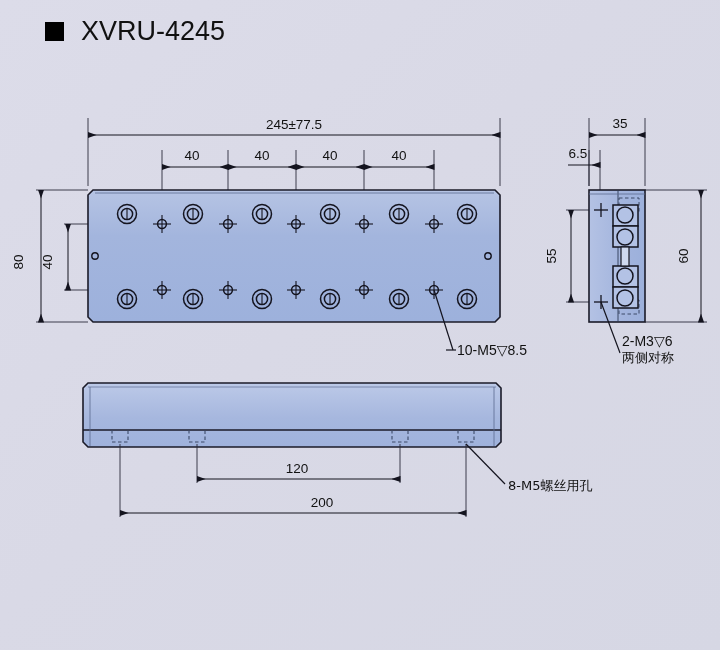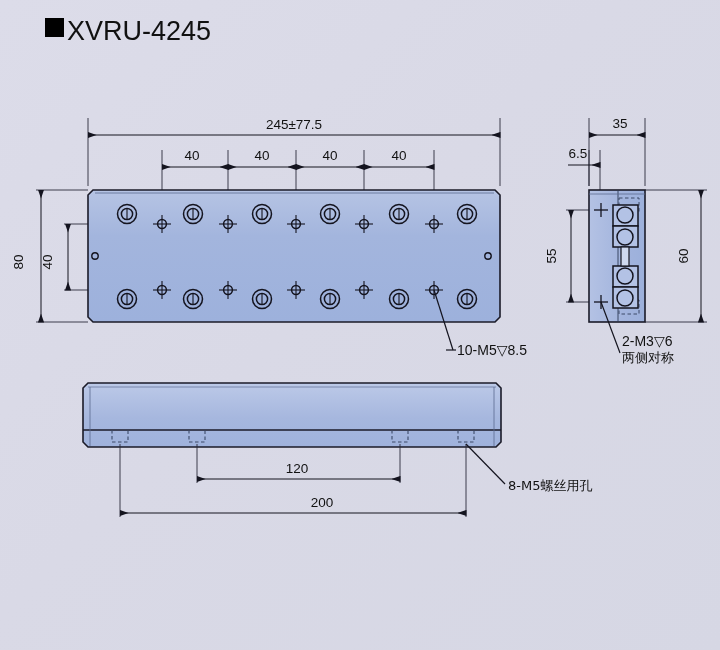--- a/index.html
+++ b/index.html
@@ -18,21 +18,22 @@
     position: relative;
     width: 720px;
     height: 650px;
     background: linear-gradient(135deg, #dcdce9 0%, #d9d9e6 45%, #d6d7e4 100%);
   }
   #title-bar {
     position: absolute;
     left: 28px;
     top: 18px;
     display: flex;
-    gap: 3px;
+    align-items: center;
+    gap: 17px;
     padding-left: 17px;
   }
   #title-square {
     width: 19px;
     height: 19px;
     background: #000000;
     display: inline-block;
   }
   #title-text {
     font-size: 27px;

